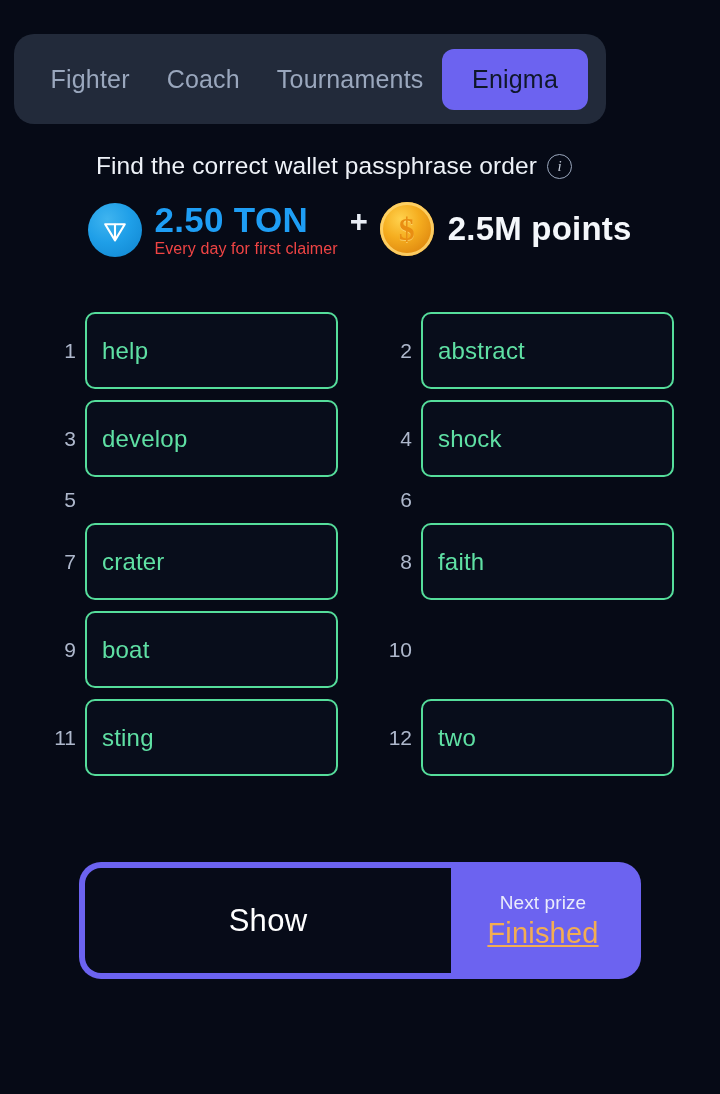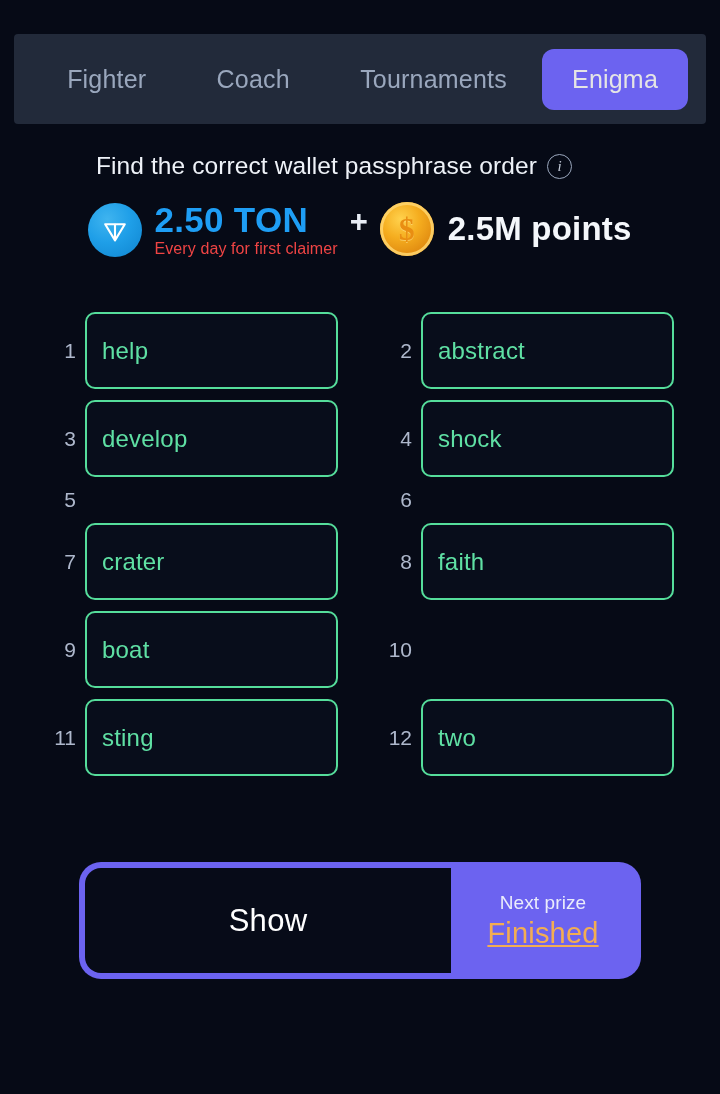--- a/index.html
+++ b/index.html
@@ -17,43 +17,43 @@
     width: 720px;
     height: 1094px;
     background: #060a16;
   }
 
   
   .tabbar {
     position: absolute;
     left: 14px;
     top: 34px;
-    width: 692px;
+    width: 592px;
     height: 90px;
     background: #222a3a;
-    border-radius: 4px;
+    border-radius: 20px;
     display: flex;
     align-items: center;
     padding: 0 18px;
   }
   .tab {
     flex: 1 1 auto;
     text-align: center;
     font-size: 25px;
     color: #9aa7bd;
     letter-spacing: 0.2px;
     white-space: nowrap;
     padding: 8px 4px;
     cursor: pointer;
     user-select: none;
   }
   .tab.active {
     flex: 0 0 auto;
     background: #6c63f0;
-    color: #e5e5e5;
+    color: #0f172a;
     border-radius: 12px;
     padding: 16px 30px;
   }
 
   
   .title-row {
     position: absolute;
     left: 0;
     top: 152px;
     width: 668px;

